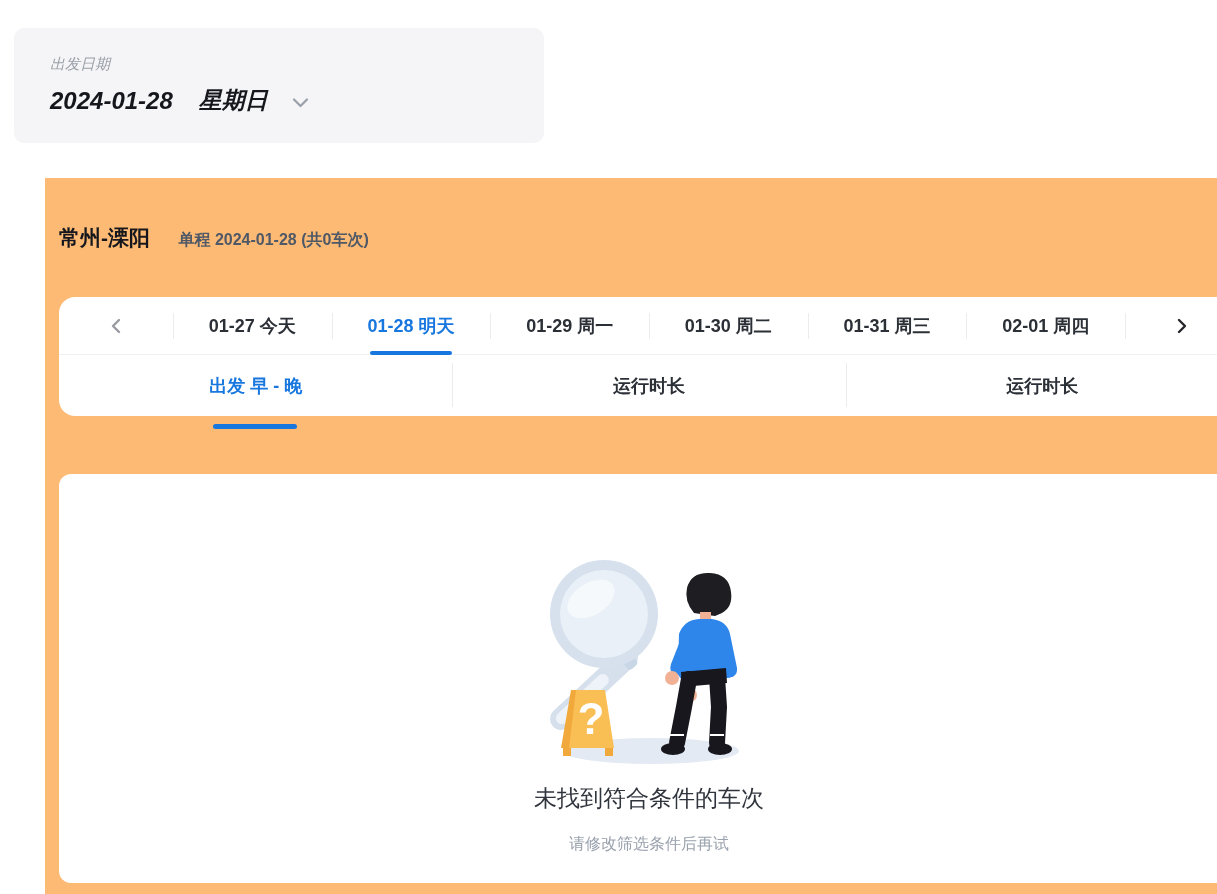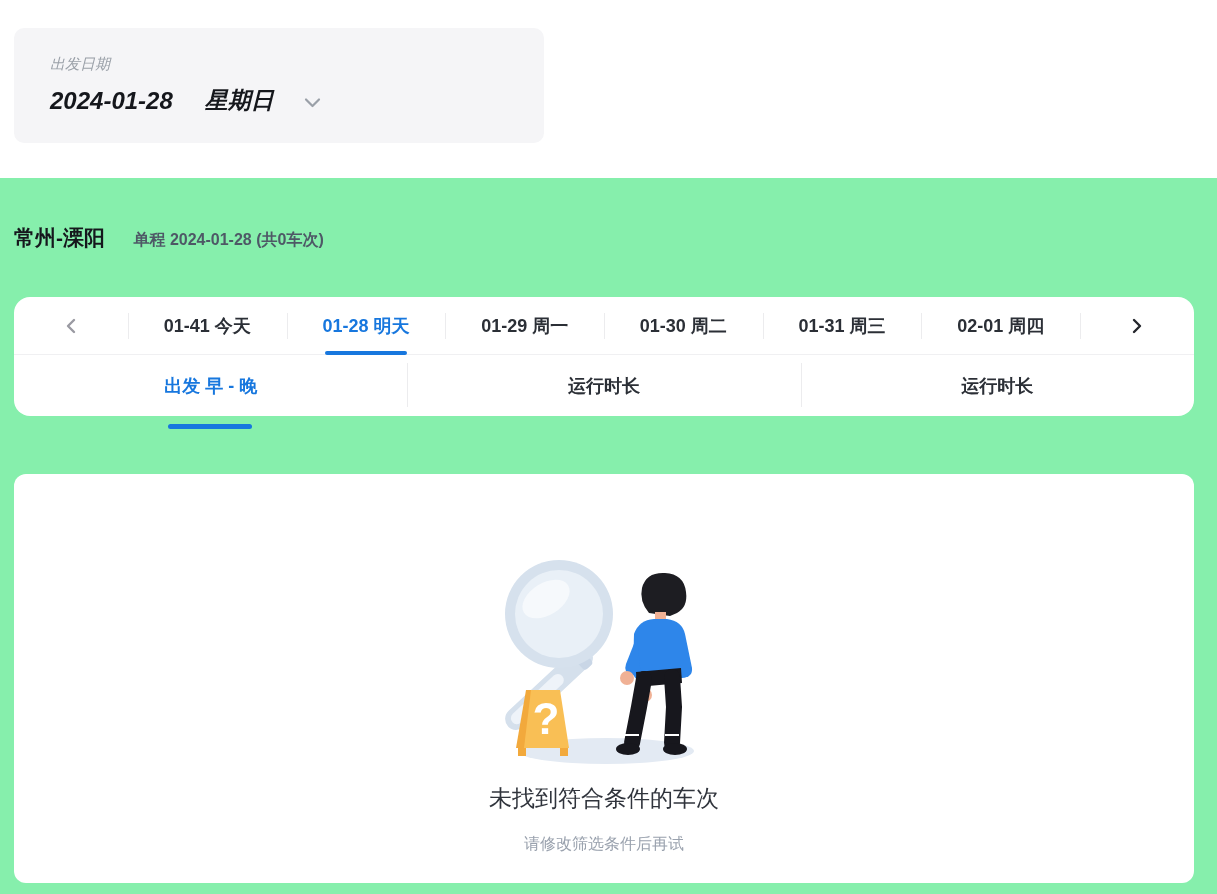--- a/index.html
+++ b/index.html
@@ -12,27 +12,27 @@
   .cities { width:660px; display:flex; }
   .city-half { flex:1; padding:27px 0 0 36px; }
   .city-half.to { padding-left:44px; }
   .field-label { font-size:15px; color:#9aa0a8; margin-bottom:11px; }
   .field-value { font-size:25px; font-weight:700; color:#15171c; letter-spacing:1px; }
   .v-divider { position:absolute; left:330px; top:0; bottom:0; width:1px; background:#e4e4e8; }
   .swap-btn { position:absolute; left:312px; top:50%; margin-top:-25px; width:38px; height:38px;
     border-radius:50%; background:#fff; border:1px solid #e4e4e8; display:flex;
     align-items:center; justify-content:center; cursor:pointer; z-index:2; }
   .datebox { width:530px; padding:27px 0 0 36px;font-style:italic; }
-  .date-row { display:flex; align-items:center;gap:6px; }
+  .date-row { display:flex; align-items:center; }
   .date-main { font-size:24px; font-weight:700; color:#15171c; }
   .date-week { font-size:23px; font-weight:700; color:#15171c; margin-left:26px; }
   .date-chevron { margin-left:24px; margin-top:4px; }
 
   
-  .content { height:716px; background:#86efac; }
+  .content { height:716px; background:#fdba74;margin-left:45px; }
   .route-header { padding:46px 0 0 14px; line-height:28px; }
   .route-title { font-size:21px; font-weight:700; color:#15171c; vertical-align:baseline; }
   .route-summary { font-size:16px; font-weight:600; color:#4e5866; margin-left:24px; vertical-align:baseline; }
 
   .card { background:#fff; width:1180px; margin-left:14px; }
   .tabs-card { margin-top:43px; border-radius:16px; }
 
   .tabs-row { height:58px; display:flex; border-bottom:1px solid #f0f0f2; }
   .nav-cell { width:114px; display:flex; align-items:center; justify-content:center;
     background:none; border:none; cursor:pointer; position:relative; }
@@ -81,21 +81,21 @@
     <span class="route-summary">单程 2024-01-28 (共0车次)</span>
   </div>
 
   <div class="card tabs-card">
     <div class="tabs-row">
       <button class="nav-cell prev">
         <svg width="14" height="18" viewBox="0 0 14 18">
           <path d="M10 3 L4 9 L10 15" stroke="#9a9aa2" stroke-width="2.4" fill="none" stroke-linecap="round" stroke-linejoin="round"></path>
         </svg>
       </button>
-      <div class="tab-cell">01-41 今天</div>
+      <div class="tab-cell">01-27 今天</div>
       <div class="tab-cell active">01-28 明天</div>
       <div class="tab-cell">01-29 周一</div>
       <div class="tab-cell">01-30 周二</div>
       <div class="tab-cell">01-31 周三</div>
       <div class="tab-cell">02-01 周四</div>
       <button class="nav-cell next">
         <svg width="14" height="18" viewBox="0 0 14 18">
           <path d="M4 3 L10 9 L4 15" stroke="#24262c" stroke-width="2.4" fill="none" stroke-linecap="round" stroke-linejoin="round"></path>
         </svg>
       </button>

